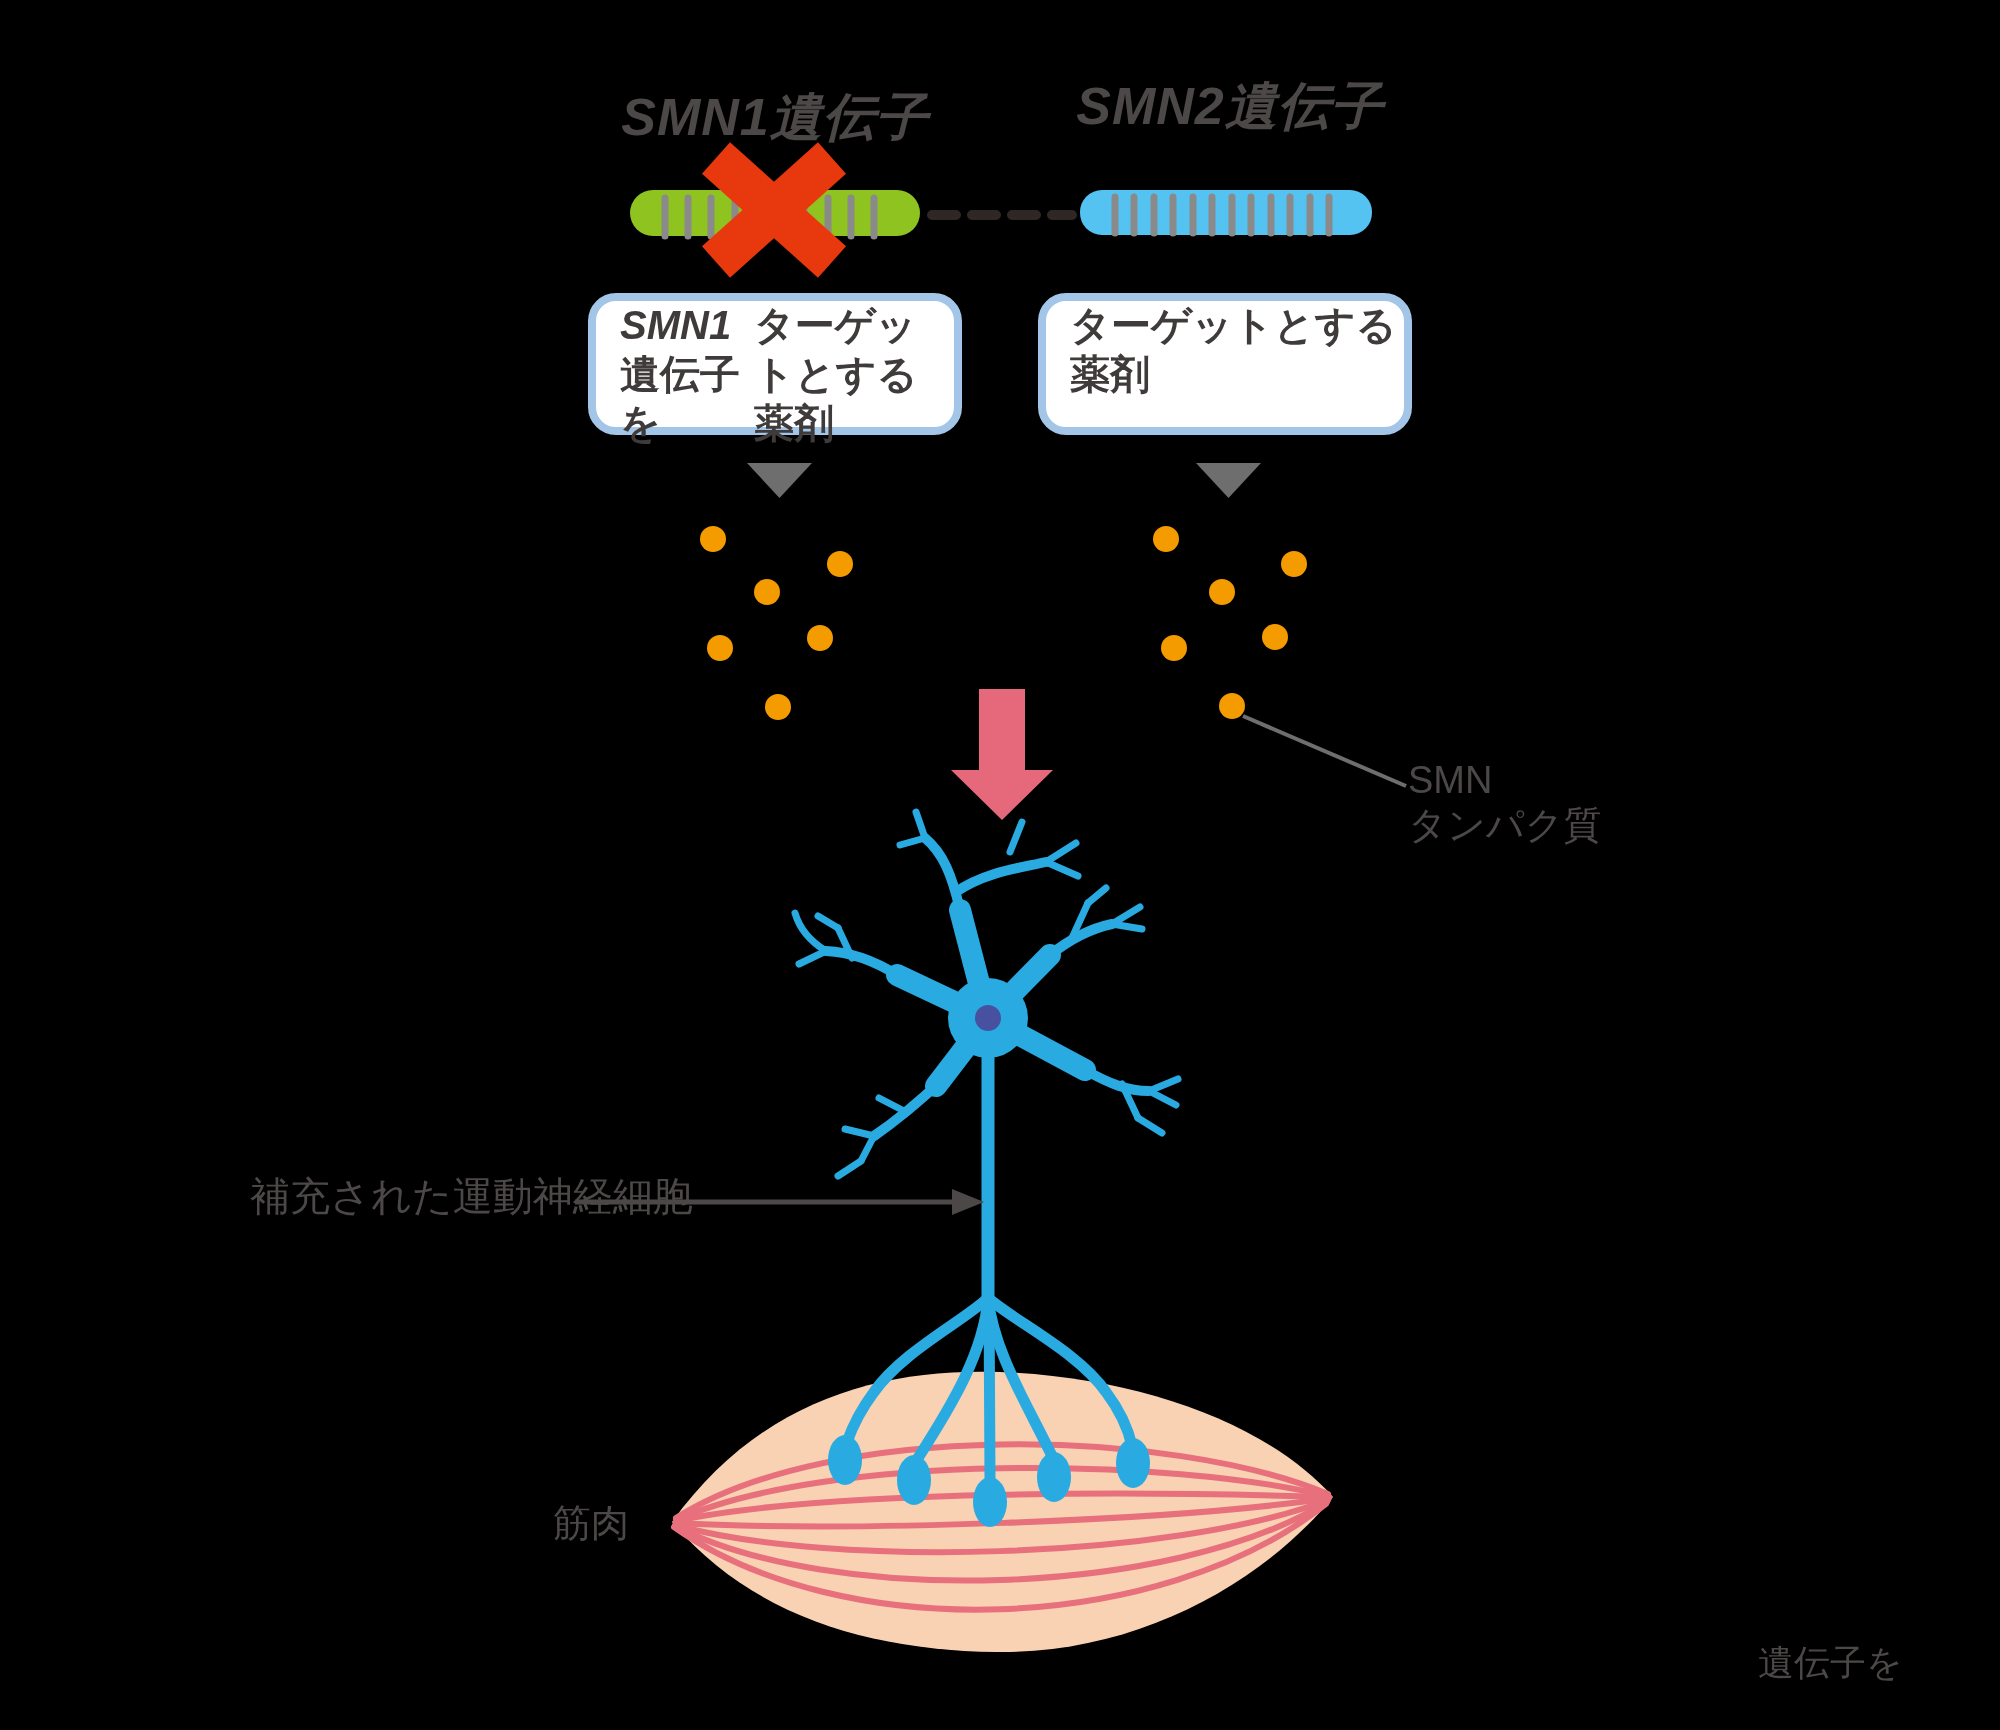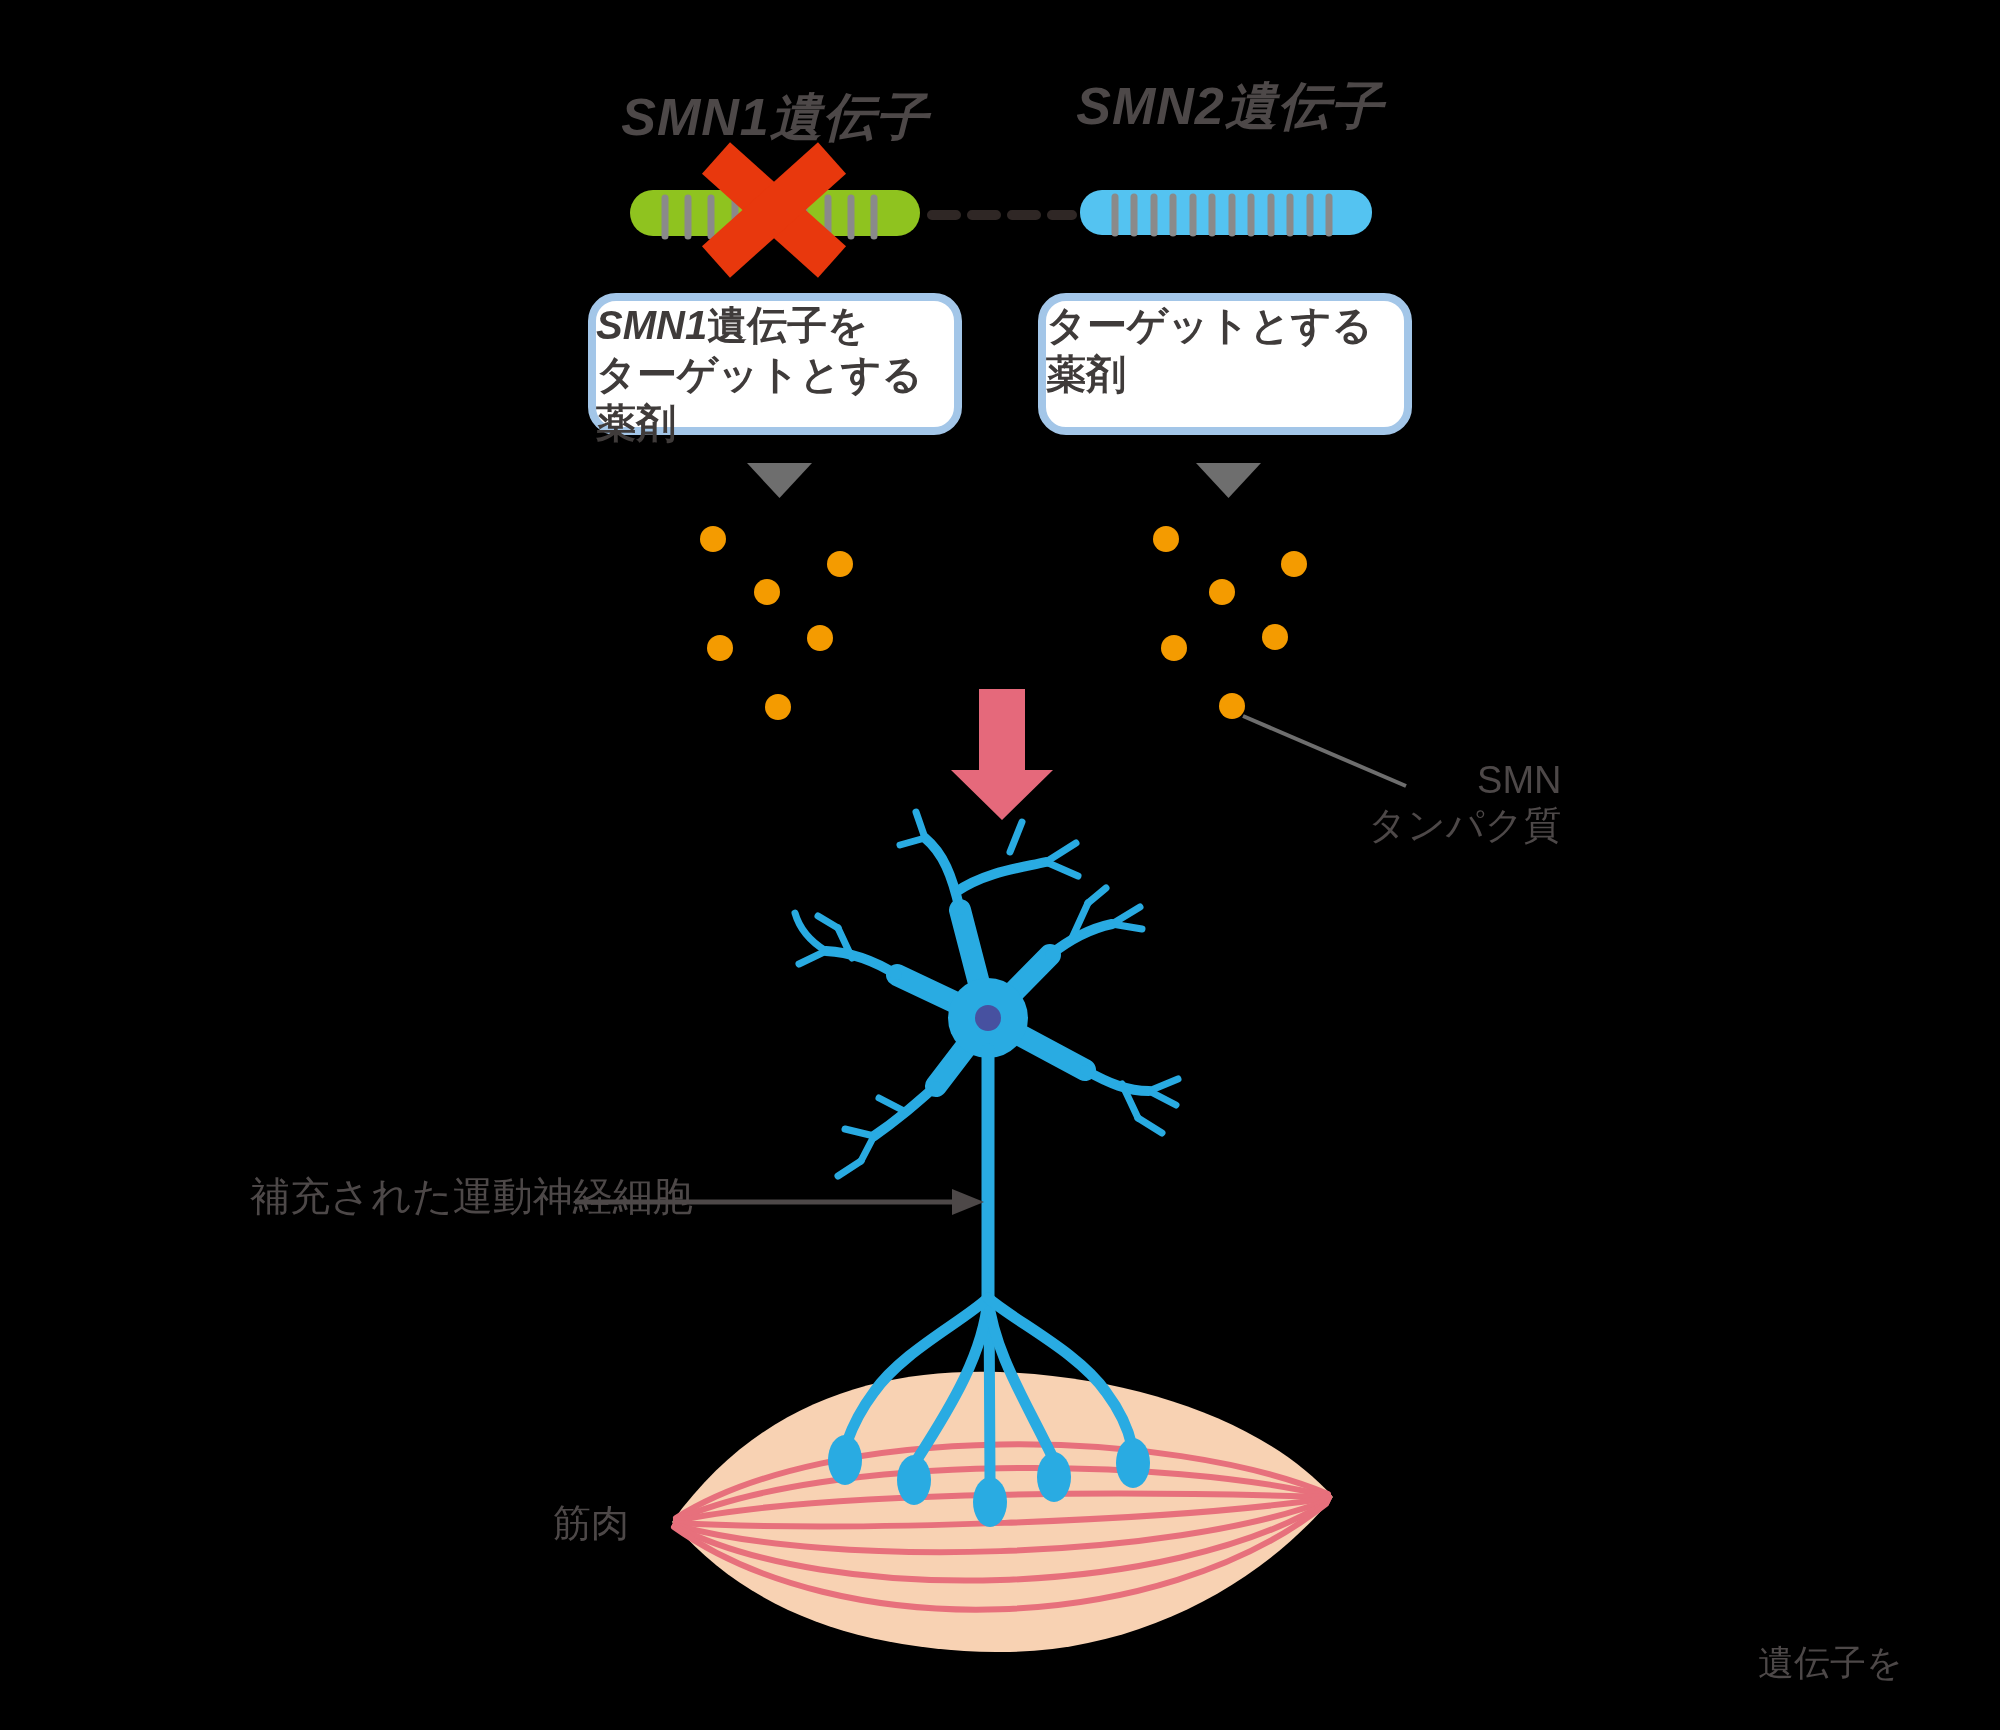--- a/index.html
+++ b/index.html
@@ -19,29 +19,30 @@
     text-align:center; width:370px; letter-spacing:1px;
   }
   #smn1-title { left:590px; top:72px;margin-top:11px; }
   #smn2-title { left:1045px; top:72px; }
 
   .drug-box {
     position:absolute; width:374px; height:142px; box-sizing:border-box;
     background:var(--color-box_bg);
     border:8px solid var(--color-box_border);
     border-radius:28px;
-    display:flex; flex-direction:column; 
+    display:flex; flex-direction:row; 
+    padding-left:24px;
     color:var(--color-box_text);
     font-size:40px; font-weight:bold; line-height:1.22;
   }
   #drug-box-1 { left:588px; top:293px; }
   #drug-box-2 { left:1038px; top:293px; }
   .gene-italic { font-style:italic; }
 
-  #smn-protein-label { left:1368px; top:758px; font-size:38px; line-height:1.18;text-align:right; }
+  #smn-protein-label { left:1408px; top:758px; font-size:38px; line-height:1.18; }
   #motor-neuron-label { left:250px; top:1172px; font-size:40px; line-height:1.2; }
   #muscle-label { left:553px; top:1498px; font-size:38px;font-family:Liberation Mono, monospace; }
   #image-note { left:1758px; top:1639px; font-size:36px; }
 
   
   .f-green  { fill:var(--color-gene_green); }
   .f-blue   { fill:var(--color-gene_blue); }
   .stripe   { stroke:var(--color-stripe_gray); stroke-width:7; stroke-linecap:round; fill:none; }
   .cross    { stroke:var(--color-cross_red); stroke-width:42; fill:none; }
   .dashline { stroke:var(--color-dash_dark); stroke-width:10; stroke-linecap:round;

